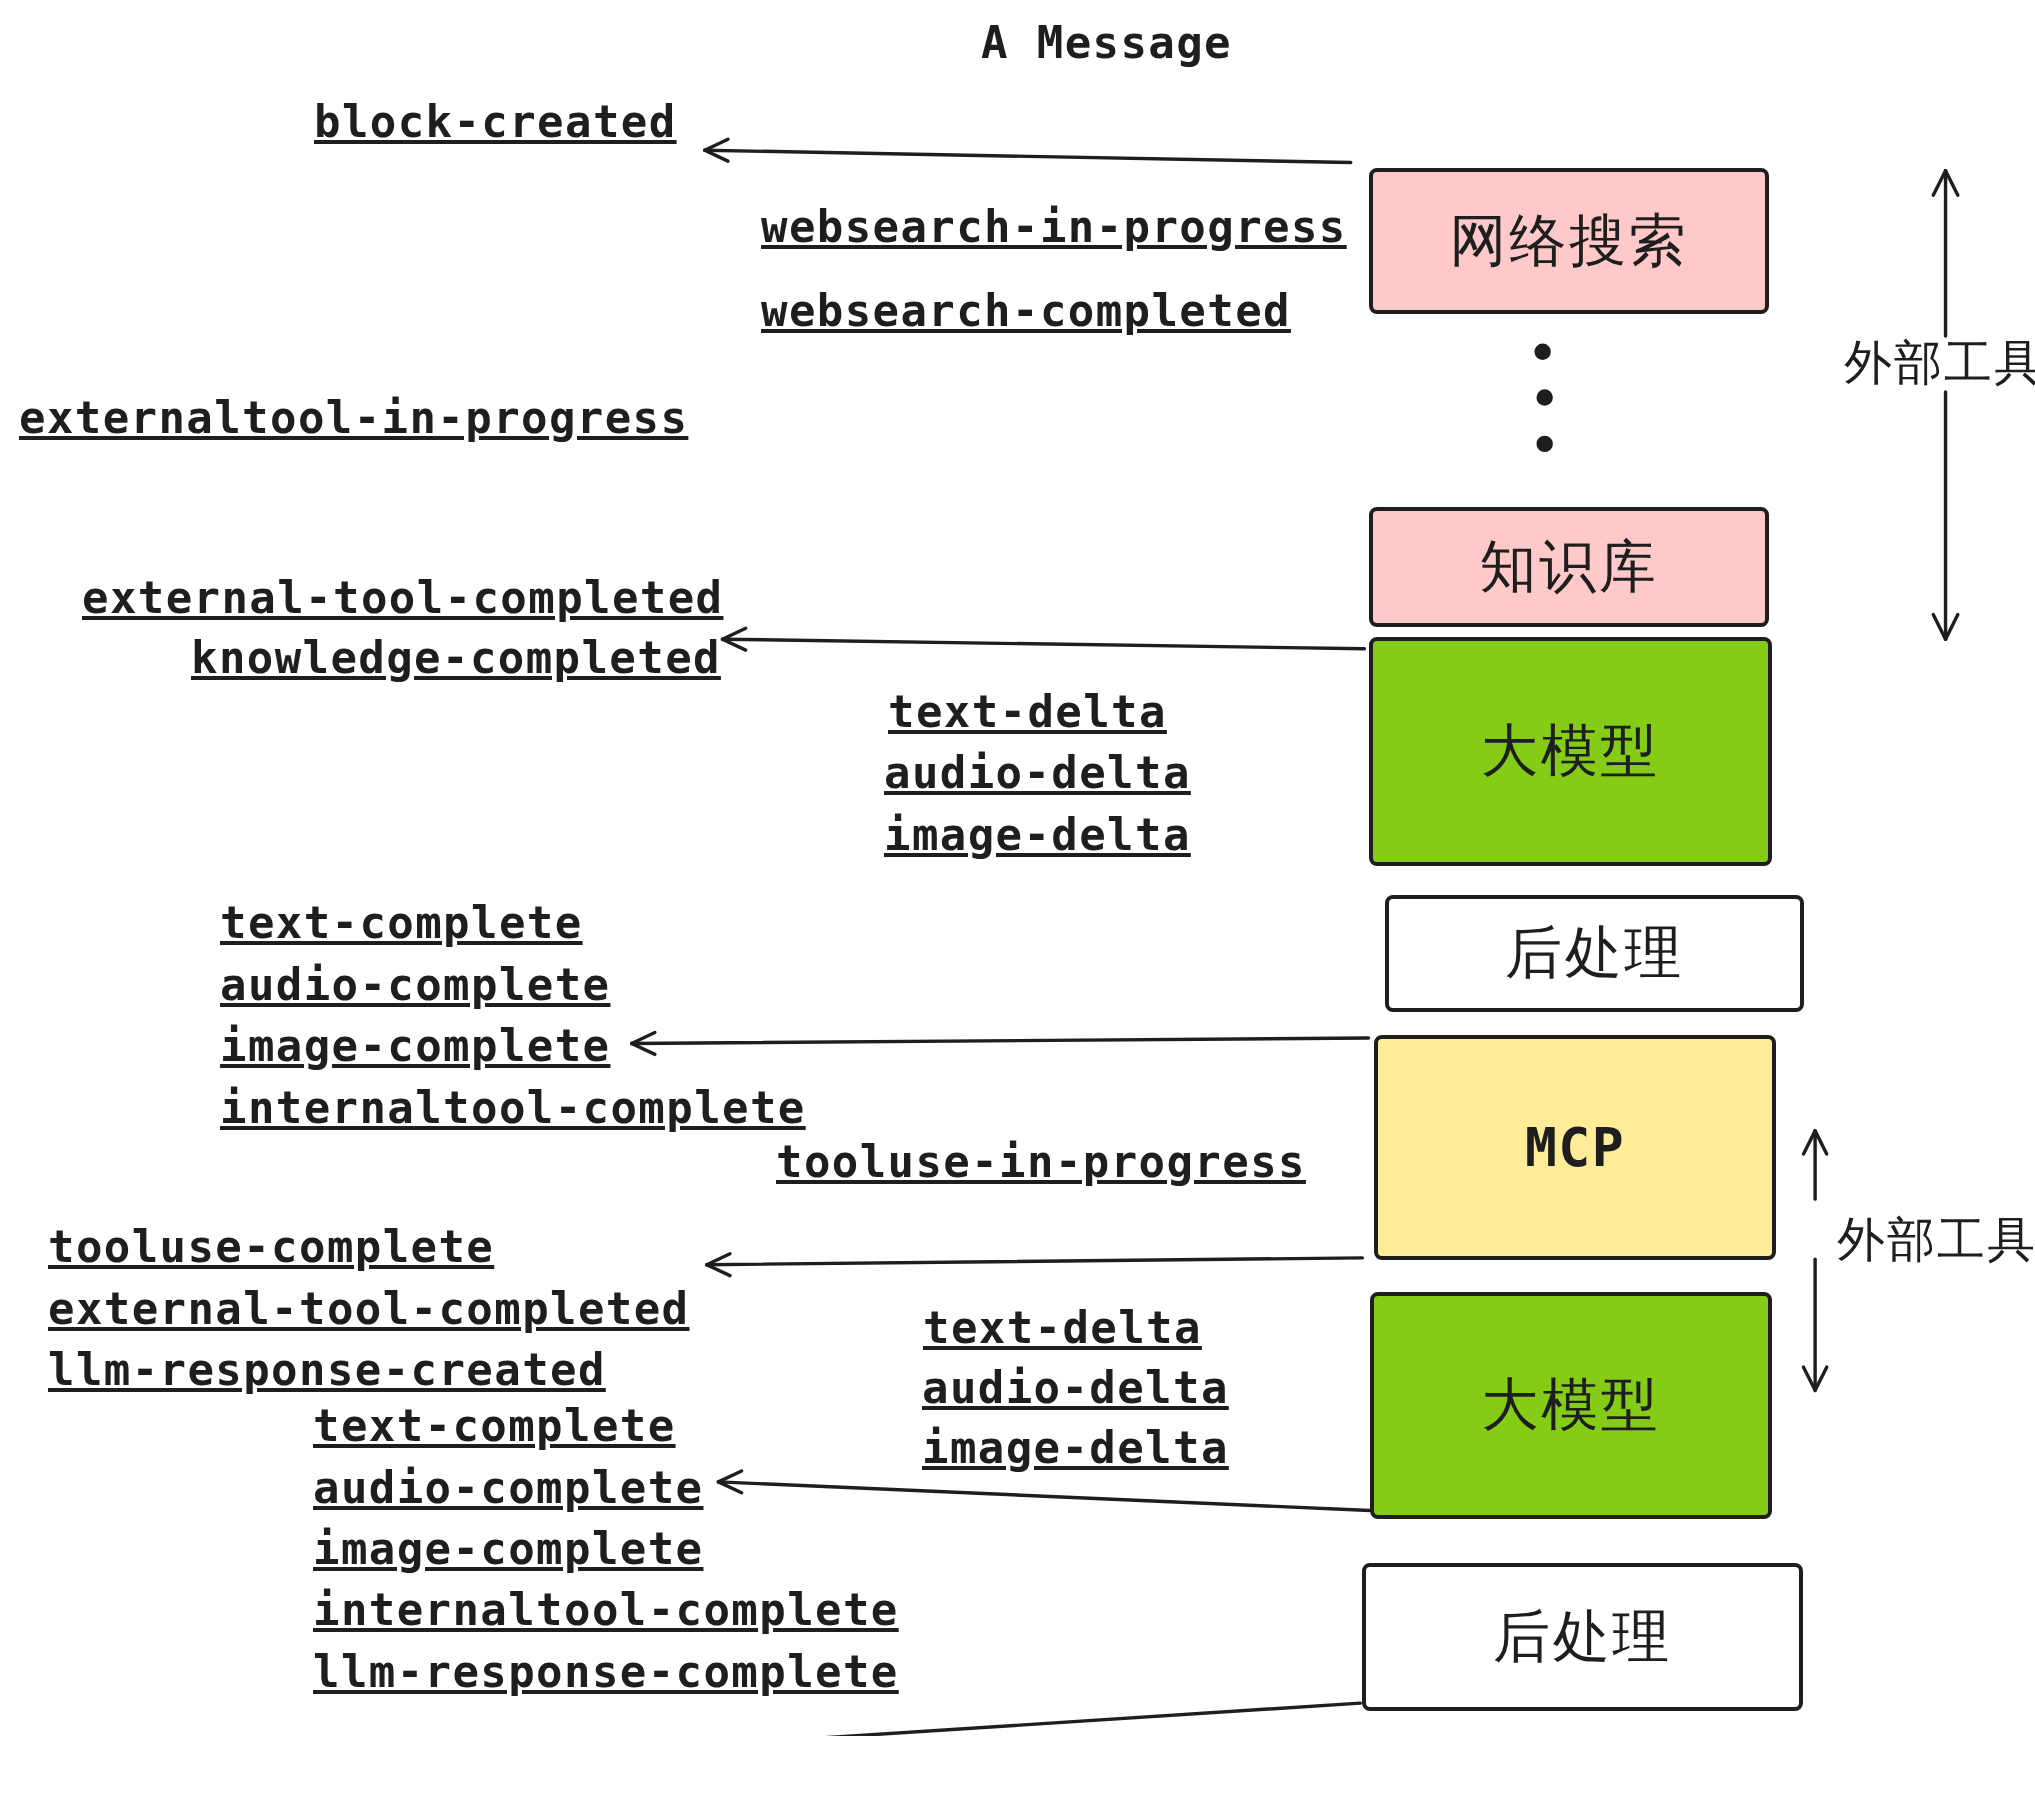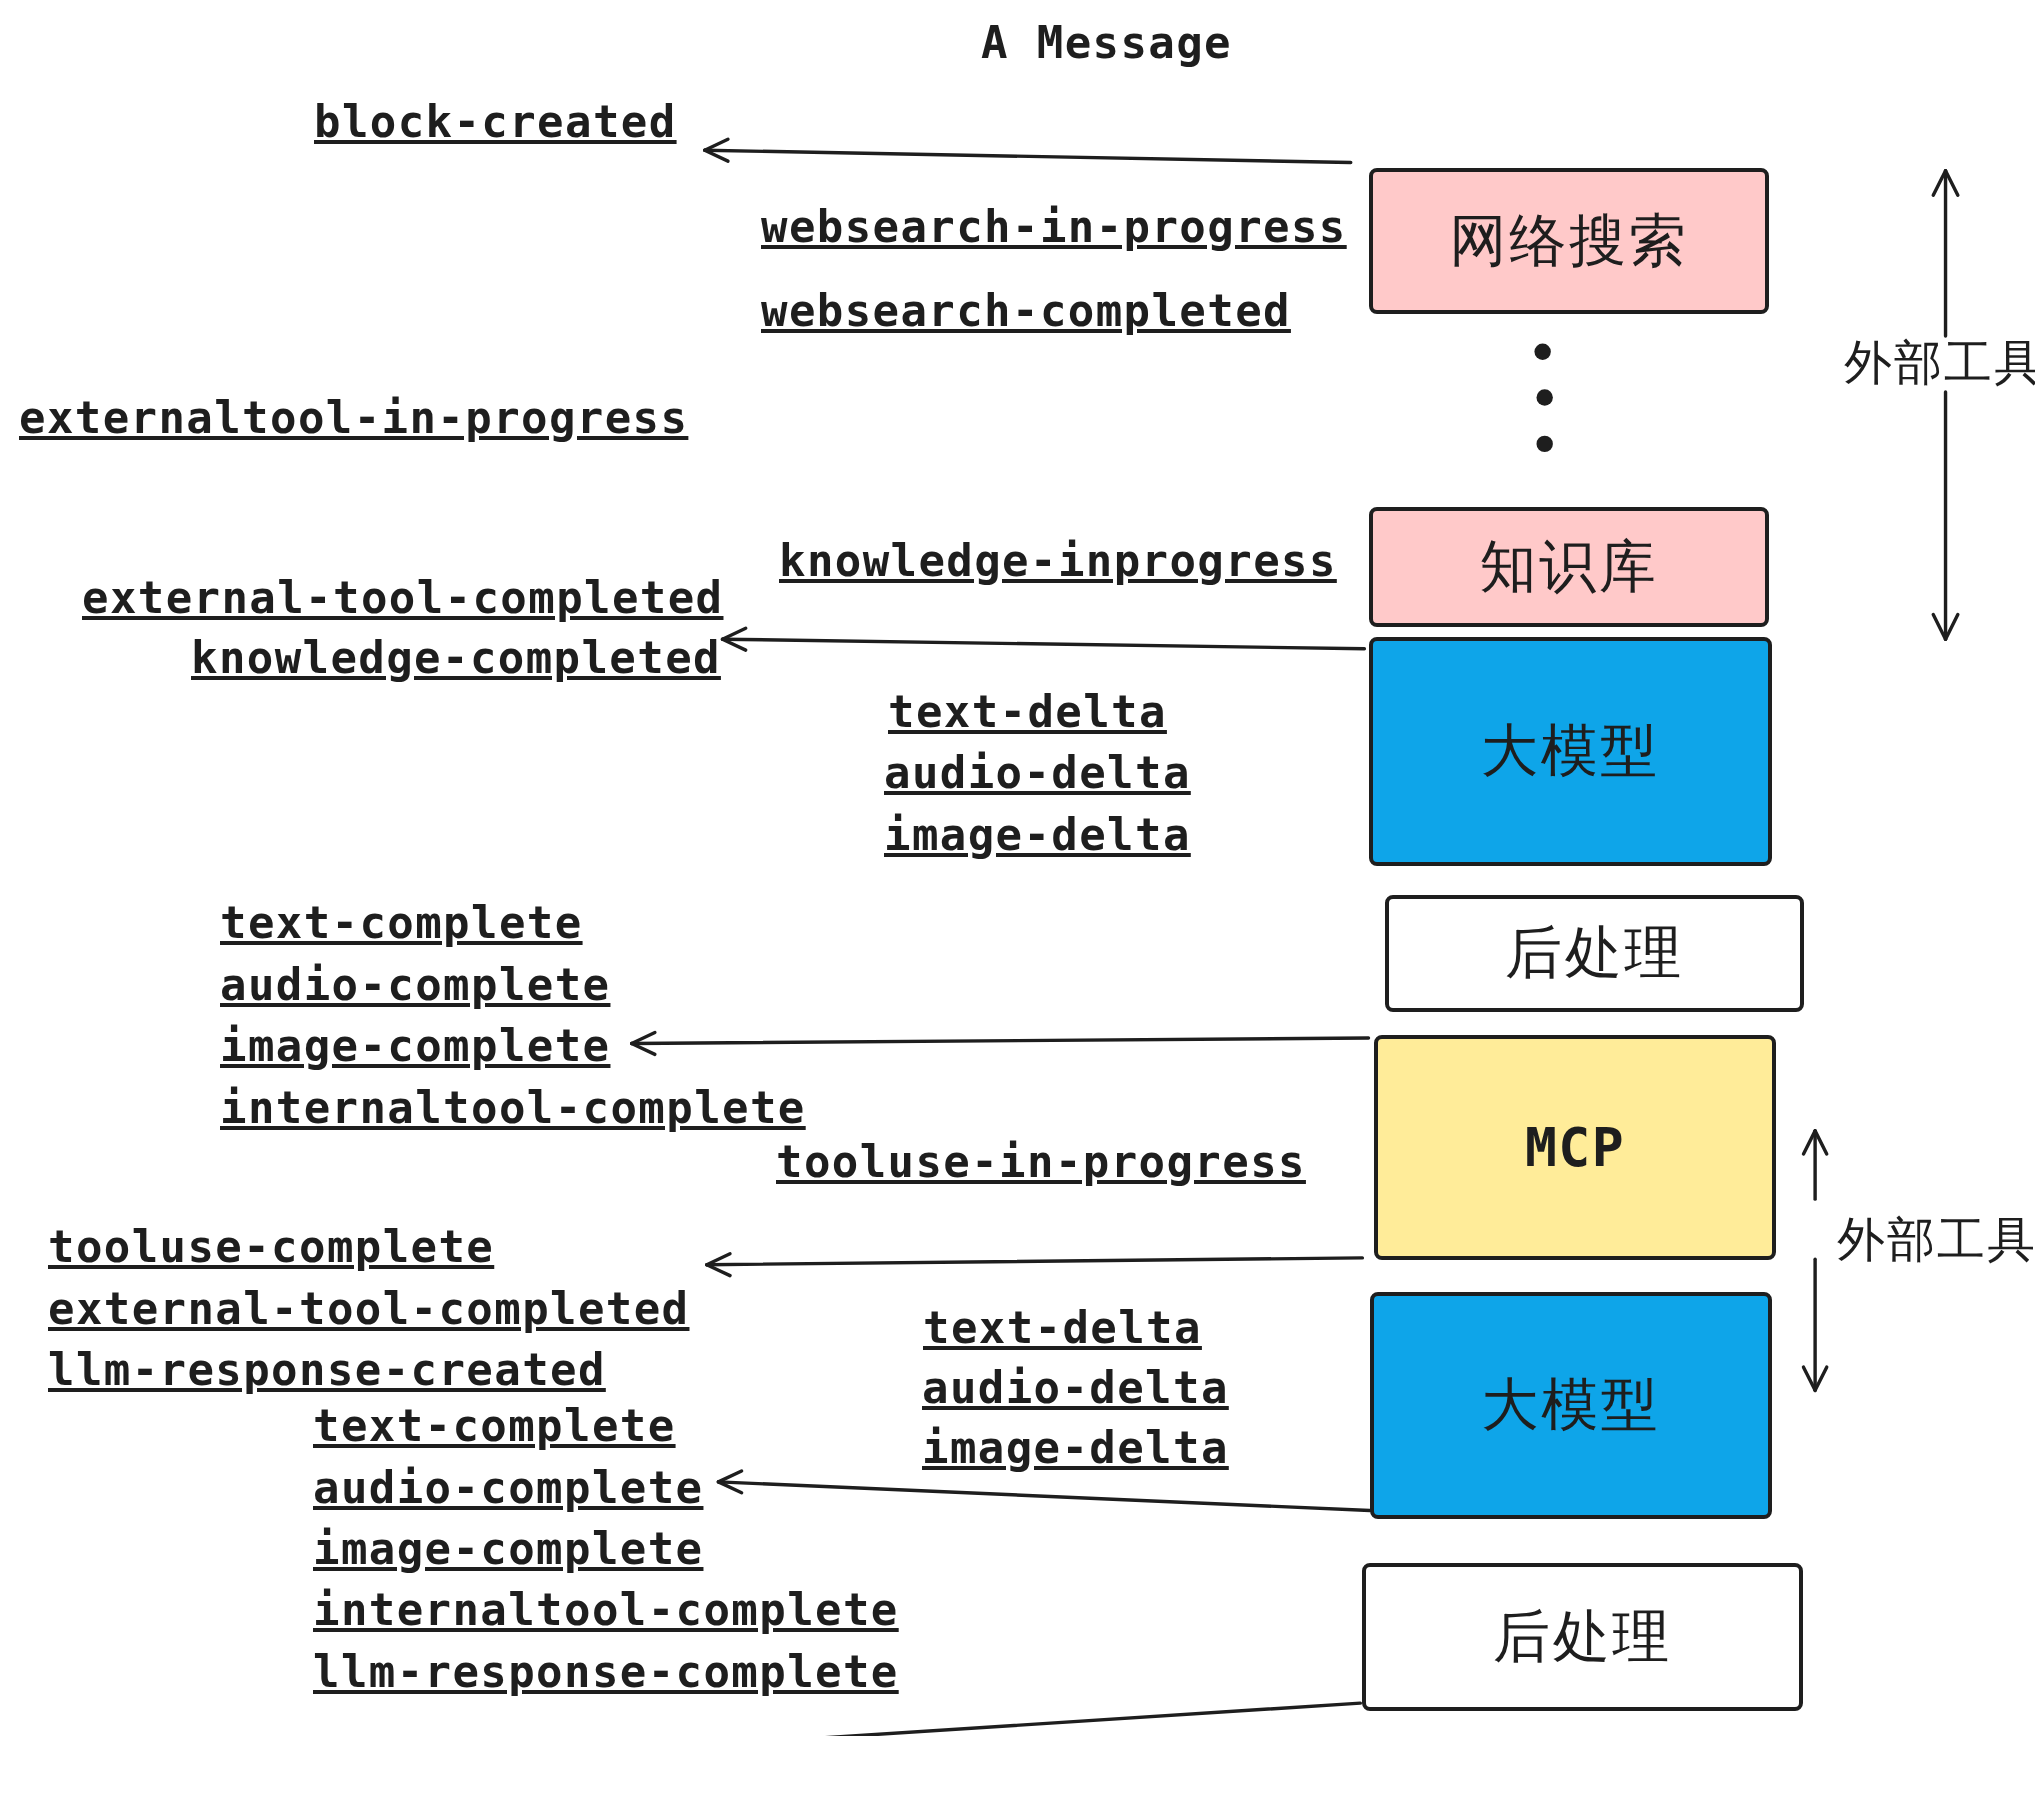--- a/index.html
+++ b/index.html
@@ -9,21 +9,21 @@
          transform:translateY(-50%);}
   .ev{position:absolute;font-size:44px;font-weight:600;letter-spacing:1.4px;line-height:1;
       white-space:nowrap;transform:translateY(-50%);text-decoration:underline;}
   .bx{position:absolute;border:4.8px solid #1e1e1e;border-radius:8px;display:flex;
       align-items:center;justify-content:center;box-sizing:border-box;}
   .bx .cjk{font-family:"Liberation Sans",sans-serif;font-size:57px;font-weight:500;
       letter-spacing:2.7px;white-space:nowrap;}
   .bx .mono{font-family:"DejaVu Sans Mono",monospace;font-size:53px;font-weight:700;
       letter-spacing:1.4px;white-space:nowrap;}
   .pink{background:#FFC9C9;}
-  .green{background:#0ea5e9;}
+  .green{background:#84cc16;}
   .yellow{background:#FFEC99;}
   .plain{background:#ffffff;}
   .side{position:absolute;font-family:"Liberation Sans",sans-serif;font-size:48px;font-weight:500;
         letter-spacing:2px;white-space:nowrap;transform:translateY(-50%);}
   .overlay{position:absolute;left:0;top:0;width:2035px;height:1796px;pointer-events:none;}
 </style>
 </head>
 <body>
 
 <div class="stage">
@@ -43,21 +43,20 @@
   <div class="ev" style="left:48px;top:1370px">llm-response-created</div>
   <div class="ev" style="left:313px;top:1426px">text-complete</div>
   <div class="ev" style="left:313px;top:1488px">audio-complete</div>
   <div class="ev" style="left:313px;top:1549px">image-complete</div>
   <div class="ev" style="left:313px;top:1610px">internaltool-complete</div>
   <div class="ev" style="left:19px;top:1761px">block-complete</div>
   <div class="ev" style="left:313px;top:1672px">llm-response-complete</div>
 
   <div class="ev" style="left:761px;top:227px">websearch-in-progress</div>
   <div class="ev" style="left:761px;top:311px">websearch-completed</div>
-  <div class="ev" style="left:779px;top:561px">knowledge-inprogress</div>
   <div class="ev" style="left:888px;top:712px">text-delta</div>
   <div class="ev" style="left:884px;top:773px">audio-delta</div>
   <div class="ev" style="left:884px;top:835px">image-delta</div>
   <div class="ev" style="left:776px;top:1162px">tooluse-in-progress</div>
   <div class="ev" style="left:923px;top:1328px">text-delta</div>
   <div class="ev" style="left:922px;top:1388px">audio-delta</div>
   <div class="ev" style="left:922px;top:1448px">image-delta</div>
 
   <div class="bx pink" style="left:1369px;top:168px;width:400px;height:146px">
       <span class="cjk">网络搜索</span>

